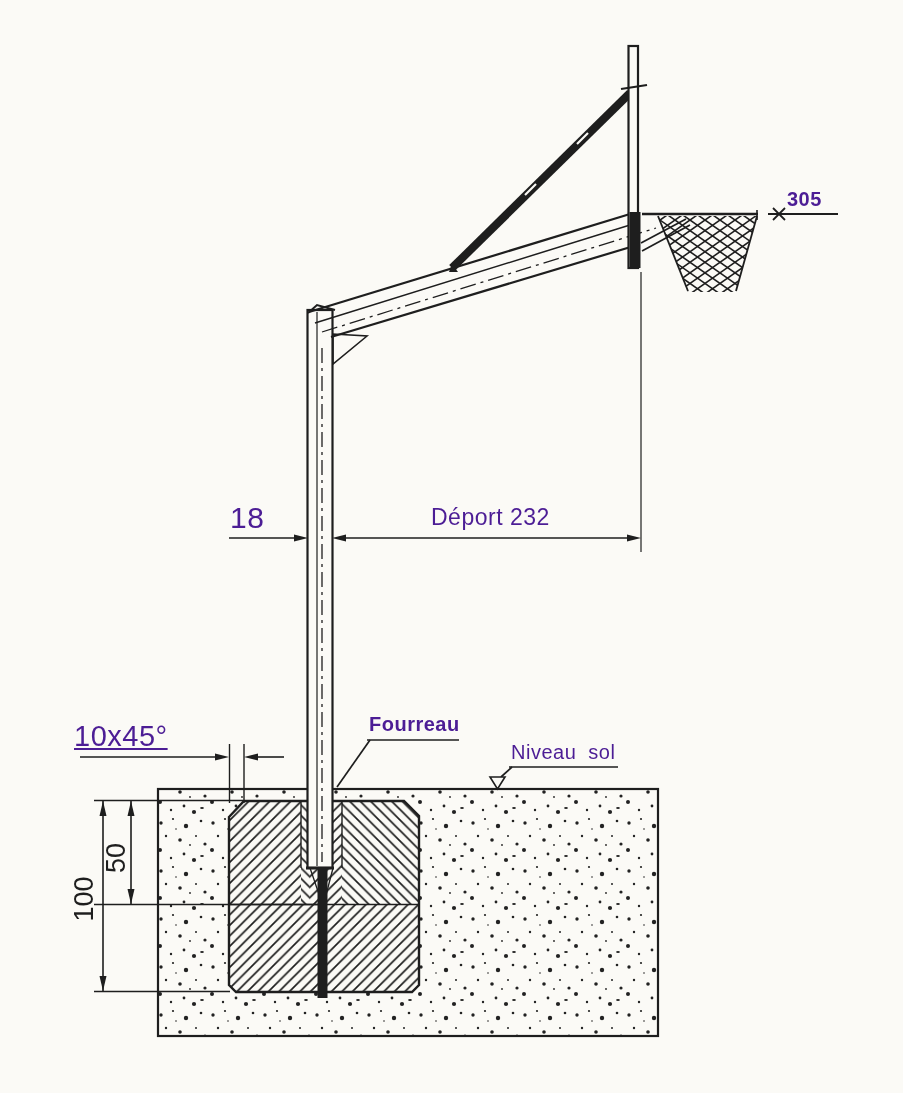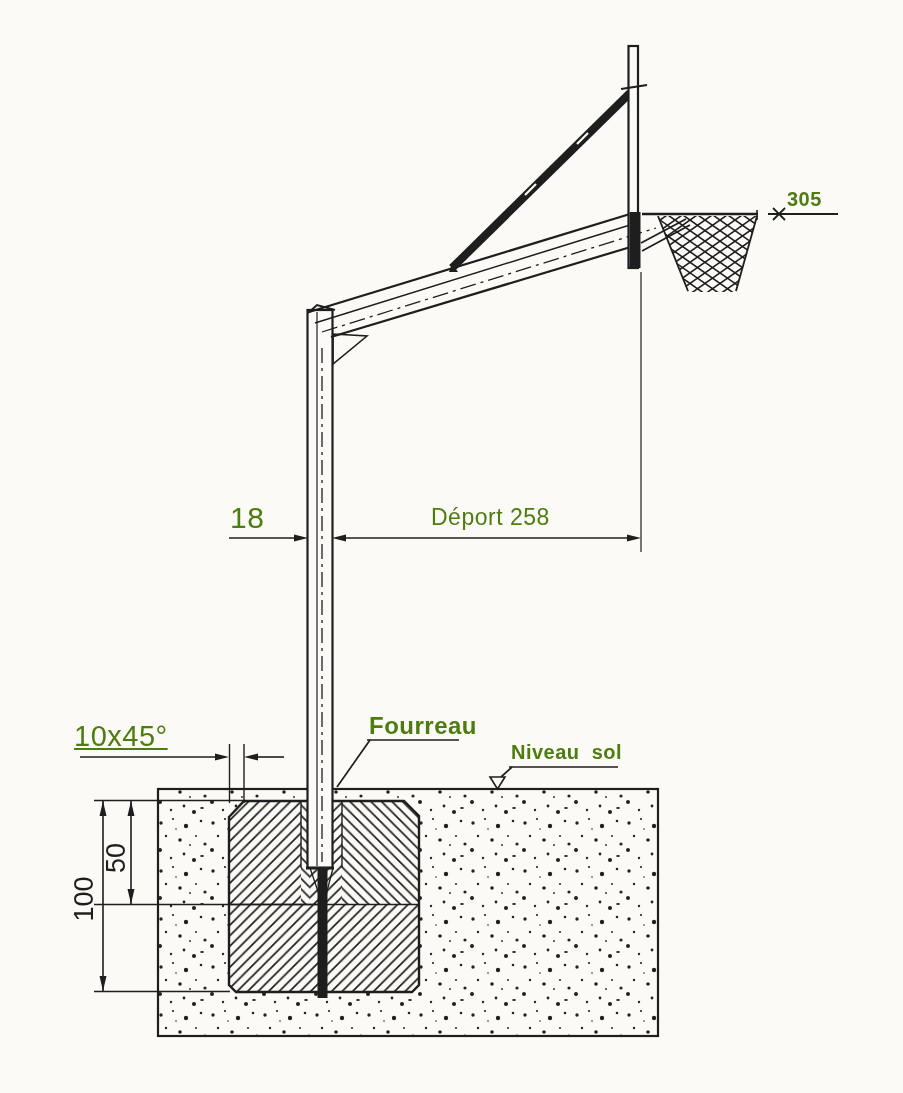--- a/index.html
+++ b/index.html
@@ -8,30 +8,30 @@
     width:903px;height:1093px;
     background:#fbfaf6;
     overflow:hidden;
     font-family:"Liberation Sans", sans-serif;
     color:#1e1e1e;
   }
   svg{position:absolute;left:0;top:0;}
   .lbl{
     position:absolute;
     white-space:nowrap;
-    color:#4d7c0f;
+    color:#4c1d95;
     line-height:1;
     letter-spacing:0.5px;
   }
   .lbl-10      {left:230px;top:503px;font-size:30px;}
   .lbl-deport  {left:431px;top:506px;font-size:23px;}
   .lbl-305     {left:787px;top:189px;font-size:20px;font-weight:bold;}
   .lbl-chamfer {left:74px; top:722px;font-size:29px;text-decoration:underline;}
-  .lbl-fourreau{left:369px;top:714px;font-size:24px;font-weight:bold;}
-  .lbl-niveau  {left:511px;top:742px;font-size:20px;font-weight:bold;word-spacing:6px;}
+  .lbl-fourreau{left:369px;top:714px;font-size:20px;font-weight:bold;}
+  .lbl-niveau  {left:511px;top:742px;font-size:20px;font-weight:normal;word-spacing:6px;}
   .lbl-rot{
     position:absolute;
     transform:translate(-50%,-50%) rotate(-90deg);
     font-size:27px;line-height:1;white-space:nowrap;
   }
   .lbl-100{left:84px;top:899px;}
   .lbl-50 {left:116px;top:858px;}
 </style>
 </head>
 <body>
@@ -220,21 +220,21 @@
           <line x1="835" y1="213" x2="720" y2="294"></line>
       <line x1="850" y1="213" x2="735" y2="294"></line>
           <line x1="865" y1="213" x2="750" y2="294"></line>
     </g>
     <line x1="658" y1="216" x2="688" y2="291" stroke="#1e1e1e" stroke-width="1.8"></line>
     <line x1="757" y1="216" x2="736" y2="291" stroke="#1e1e1e" stroke-width="1.8"></line>
   </g>
 </svg>
 
 <div class="lbl lbl-10">18</div>
-<div class="lbl lbl-deport">Déport 258</div>
+<div class="lbl lbl-deport">Déport 232</div>
 <div class="lbl lbl-305">305</div>
 <div class="lbl lbl-chamfer">10x45°</div>
 <div class="lbl lbl-fourreau">Fourreau</div>
 <div class="lbl lbl-niveau">Niveau sol</div>
 <div class="lbl-rot lbl-100">100</div>
 <div class="lbl-rot lbl-50">50</div>
 
 </div>
 
 </body></html>

